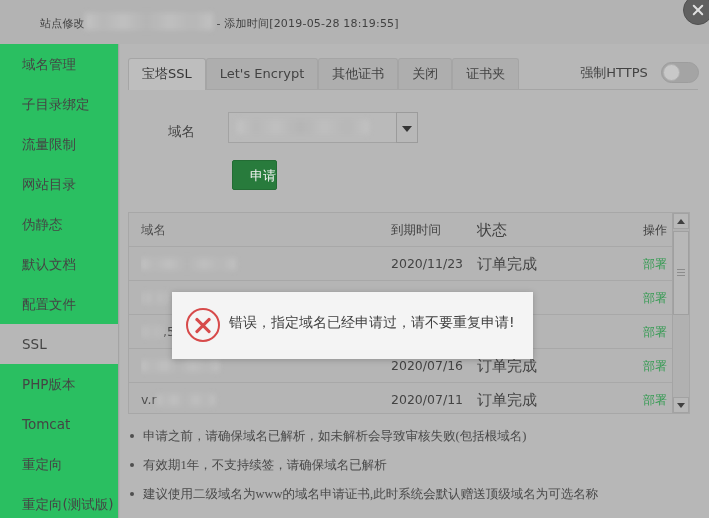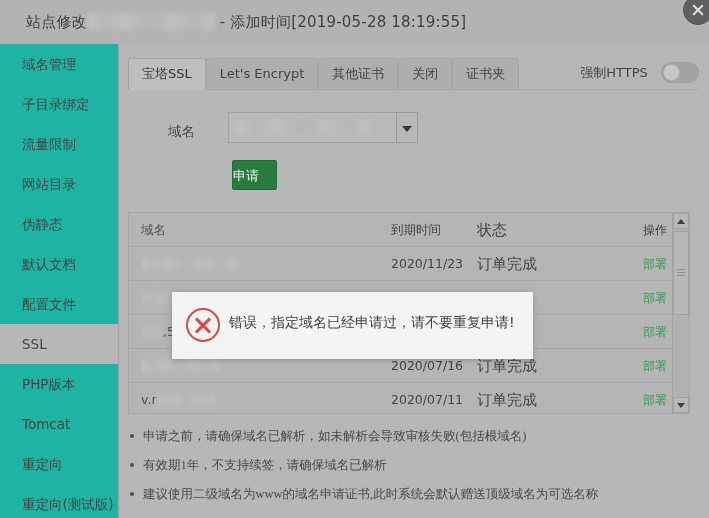--- a/index.html
+++ b/index.html
@@ -31,22 +31,22 @@
   
   #title-bar {
     position: absolute;
     left: 0; top: 0;
     width: 709px; height: 44px;
     background: #b8b8b8;
     box-sizing: border-box;
   }
   #title-text {
     position: absolute;
-    left: 26px; top: 13px;
-    font-size: 15px;
+    left: 40px; top: 13px;
+    font-size: 11px;
     color: #3a3a3a;
     white-space: nowrap;
     letter-spacing: .2px;
   }
   .blur-chip {
     display: inline-block;
     vertical-align: -3px;
     background: linear-gradient(90deg,#c9c9c9 0%,#bdbdbd 14%,#c6c6c6 30%,#b9b9b9 48%,#c5c5c5 66%,#bcbcbc 84%,#c8c8c8 100%);
     filter: blur(2.4px);
     border-radius: 2px;
@@ -73,21 +73,21 @@
     border-radius: 1px;
   }
   #close-button::before { transform: rotate(45deg); }
   #close-button::after  { transform: rotate(-45deg); }
 
   
   #sidebar {
     position: absolute;
     left: 0; top: 44px;
     width: 119px; height: 474px;
-    background: #14b8a6;
+    background: #22c55e;
     border-right: 1px solid #a8a8a8;
     box-sizing: border-box;
   }
   .sidebar-item {
     height: 40px;
     line-height: 40px;
     padding-left: 22px;
     font-size: 13.5px;
     color: #3e3e3e;
     cursor: pointer;
@@ -213,21 +213,21 @@
     border-left: 5px solid transparent;
     border-right: 5px solid transparent;
     border-top: 6px solid #2e2e2e;
   }
 
   #apply-button {
     position: absolute;
     left: 112px; top: 116px;
     width: 45px; height: 30px;
     line-height: 30px;
-    text-align: left;
+    text-align: right;
     font-size: 13px;
     color: #ffffff;
     background: #1f7a35;
     border: 1px solid #1a6a2d;
     border-radius: 2px;
     cursor: pointer;
     box-sizing: border-box;
   }
 
   

